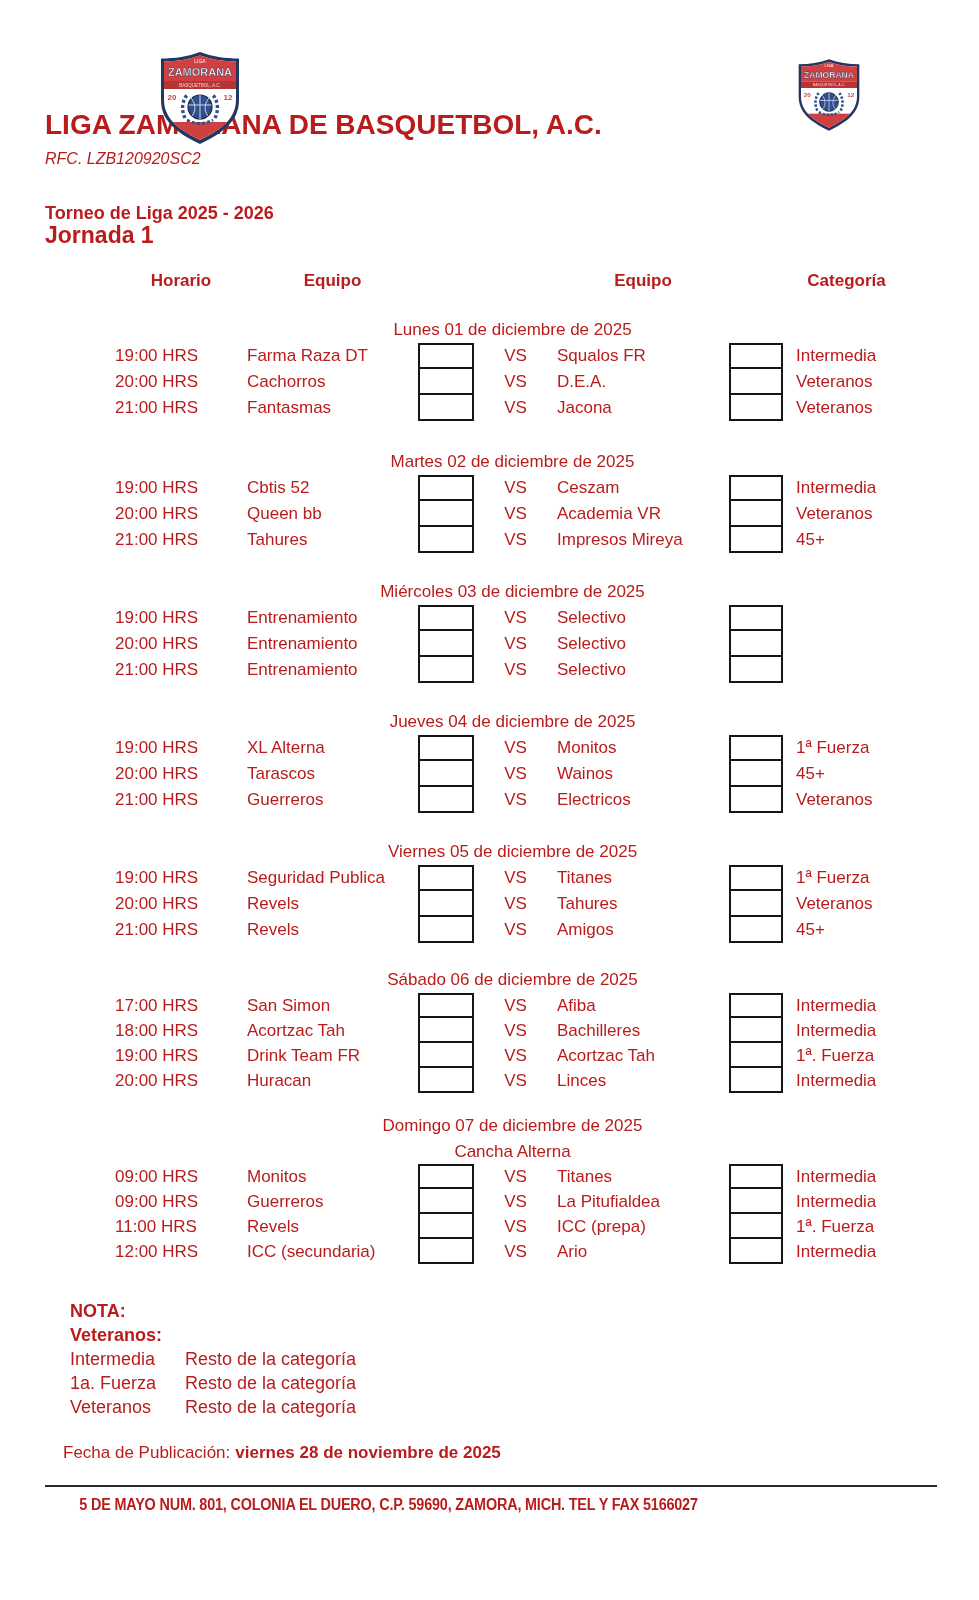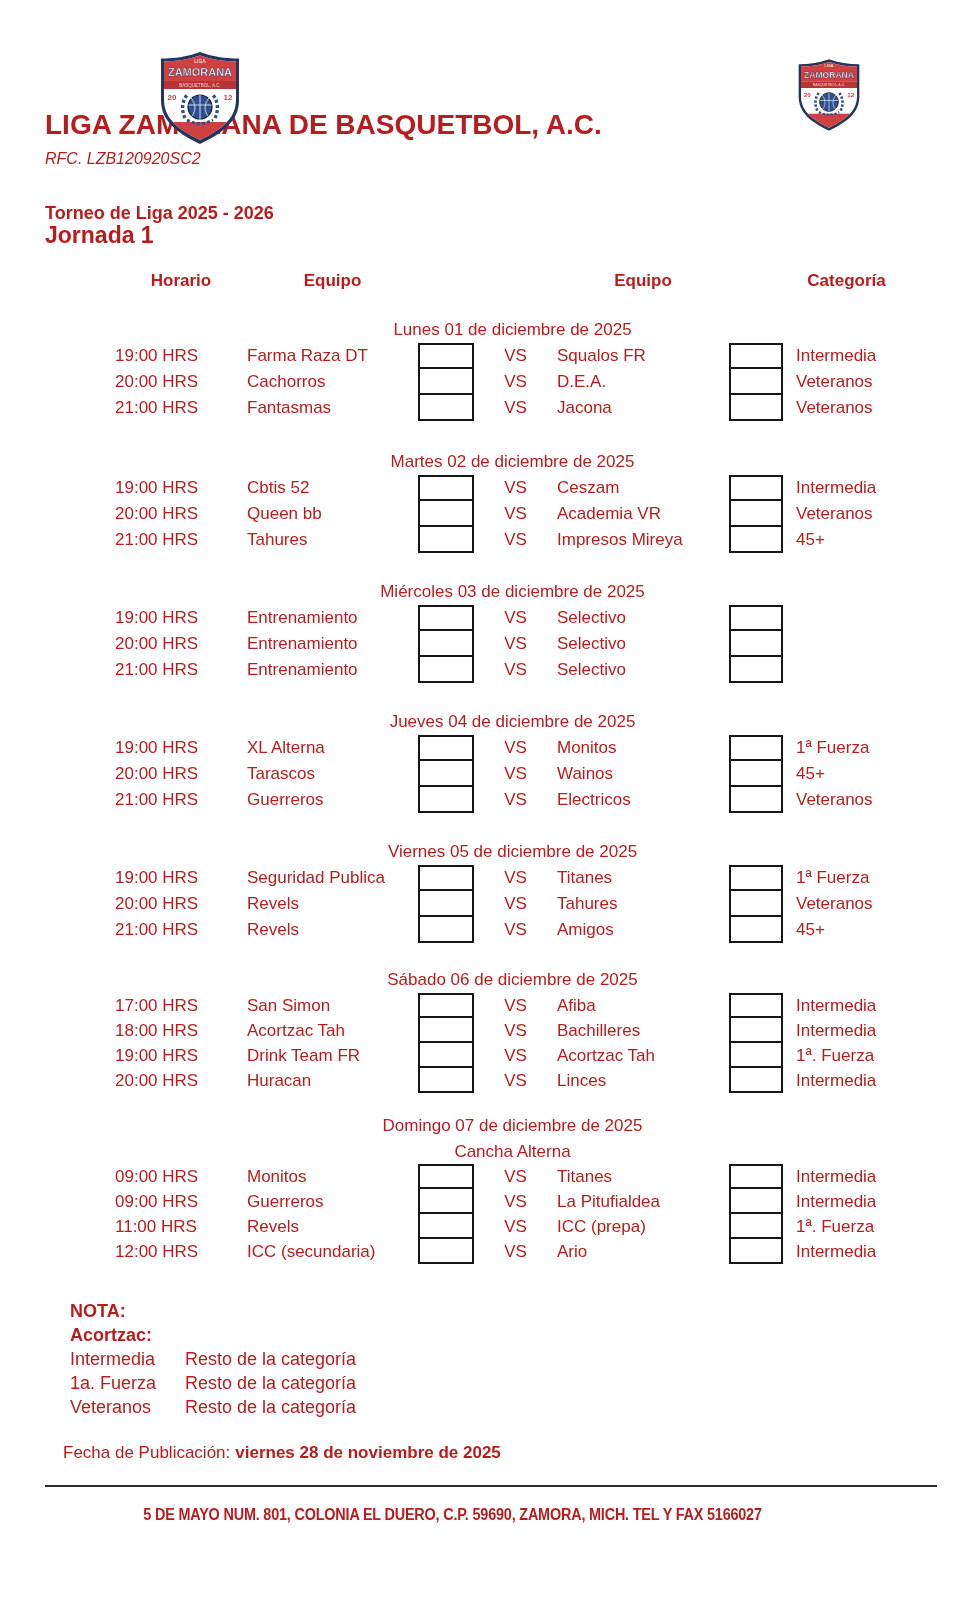--- a/index.html
+++ b/index.html
@@ -57,21 +57,21 @@
   
   .note { margin-top:35px; padding-left:70px; font-size:18px; }
   .note-title, .note-sub { font-weight:bold; height:24px; line-height:24px; }
   .note-row { display:flex; height:24px; line-height:24px; }
   .note-cat { width:115px; }
 
   
   .pub { margin-top:22px; padding-left:63px; font-size:17px; height:24px; line-height:24px; }
   .pub-date { font-weight:bold; margin-left:5px; }
   .footer-rule { margin:20px 42px 0 45px; border-top:2px solid #2a2a2a; height:0; }
-  .footer-text-wrap { width:815px; margin-left:45px; text-align:center; padding-top:19px; }
+  .footer-text-wrap { width:815px; margin-left:45px; text-align:left; padding-top:9px; }
   .footer-text {
     display:inline-block; font-size:16px; font-weight:bold;
     transform:scaleX(0.9); transform-origin:center; white-space:nowrap;
     letter-spacing:-0.2px;
   }
 </style>
 </head>
 <body>
 
 <div class="page">
@@ -375,21 +375,21 @@
             <span class="cell-team">Ario</span>
             <span class="score-box"></span>
             <span class="cell-category">Intermedia</span>
           </div>
         </div>
       </div>
   </div>
 
   <div class="note">
     <div class="note-title">NOTA:</div>
-    <div class="note-sub">Acortzac:</div>
+    <div class="note-sub">Veteranos:</div>
     <div class="note-row">
       <span class="note-cat">Intermedia</span>
       <span>Resto de la categoría</span>
     </div>
     <div class="note-row">
       <span class="note-cat">1a. Fuerza</span>
       <span>Resto de la categoría</span>
     </div>
     <div class="note-row">
       <span class="note-cat">Veteranos</span>

